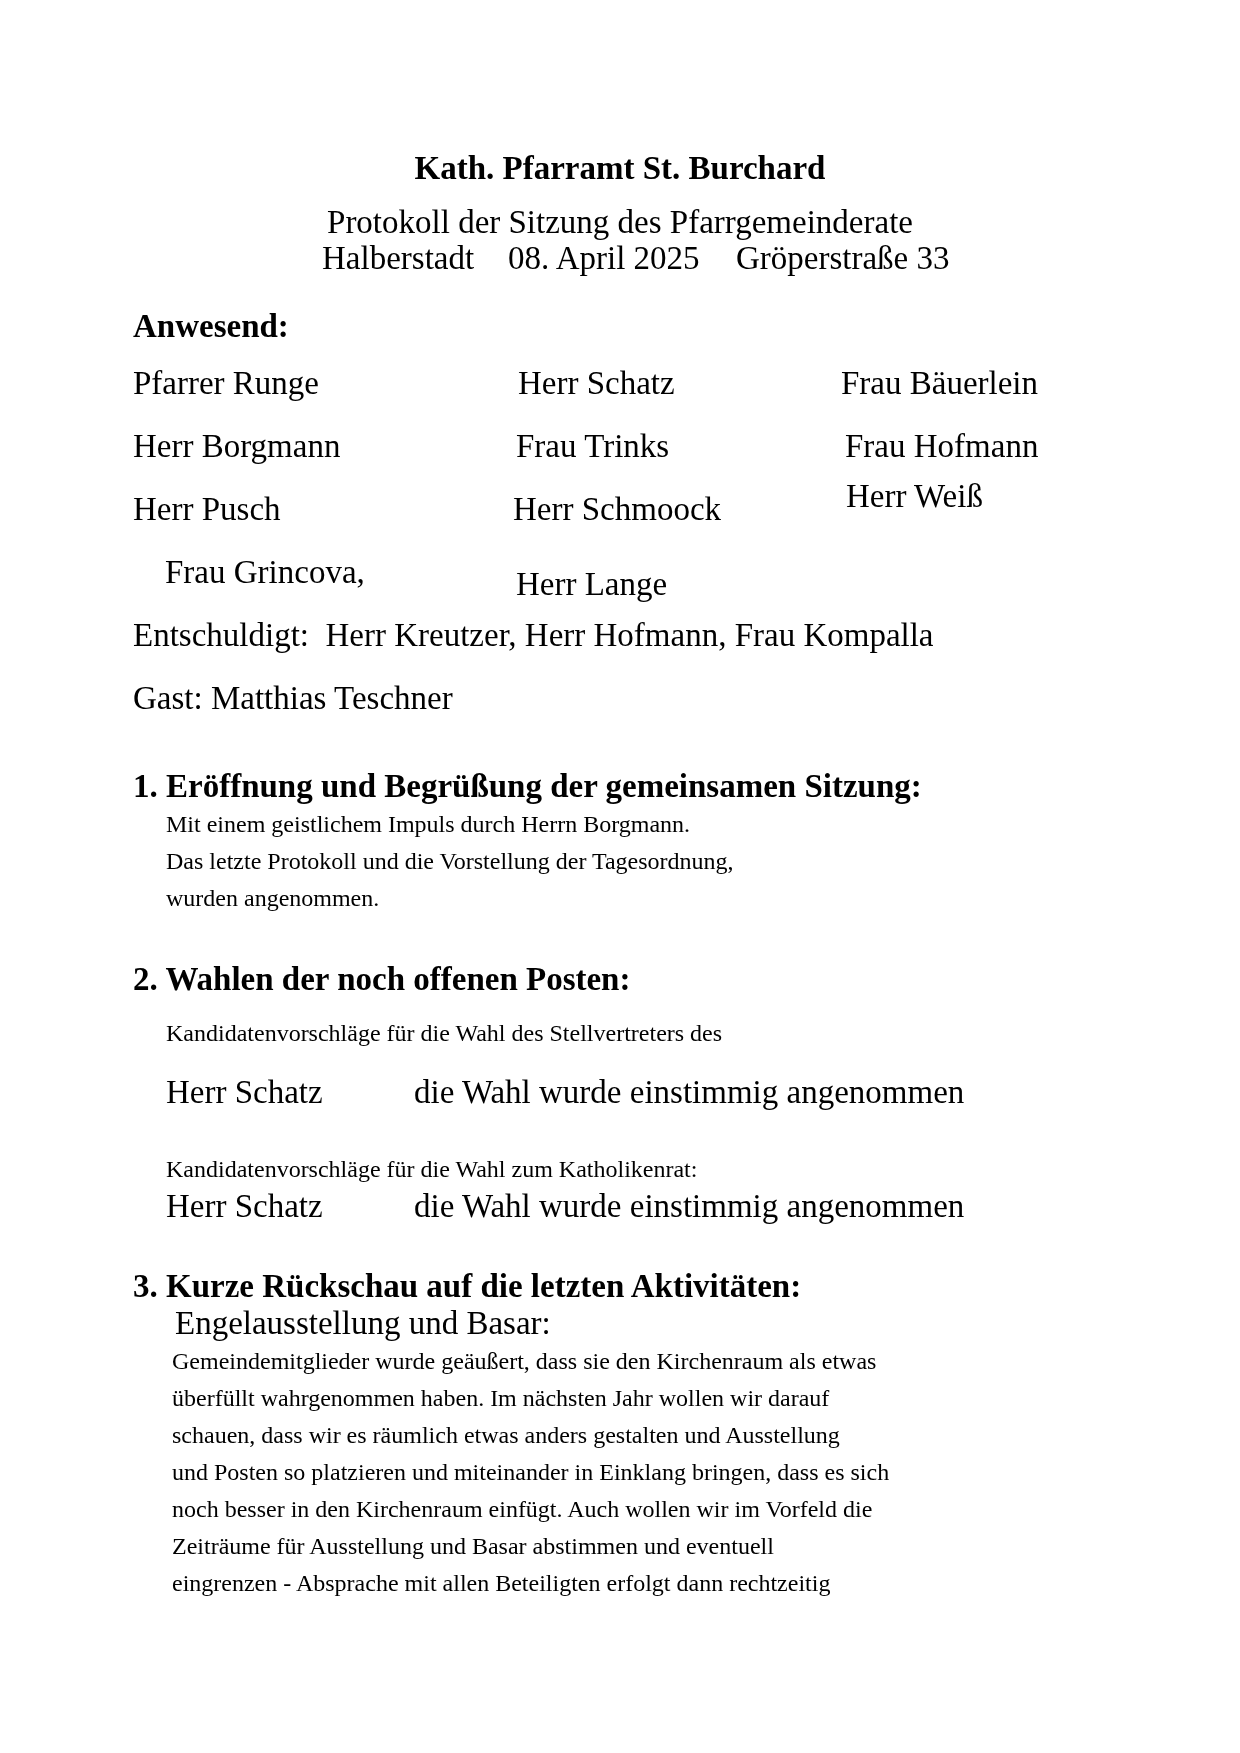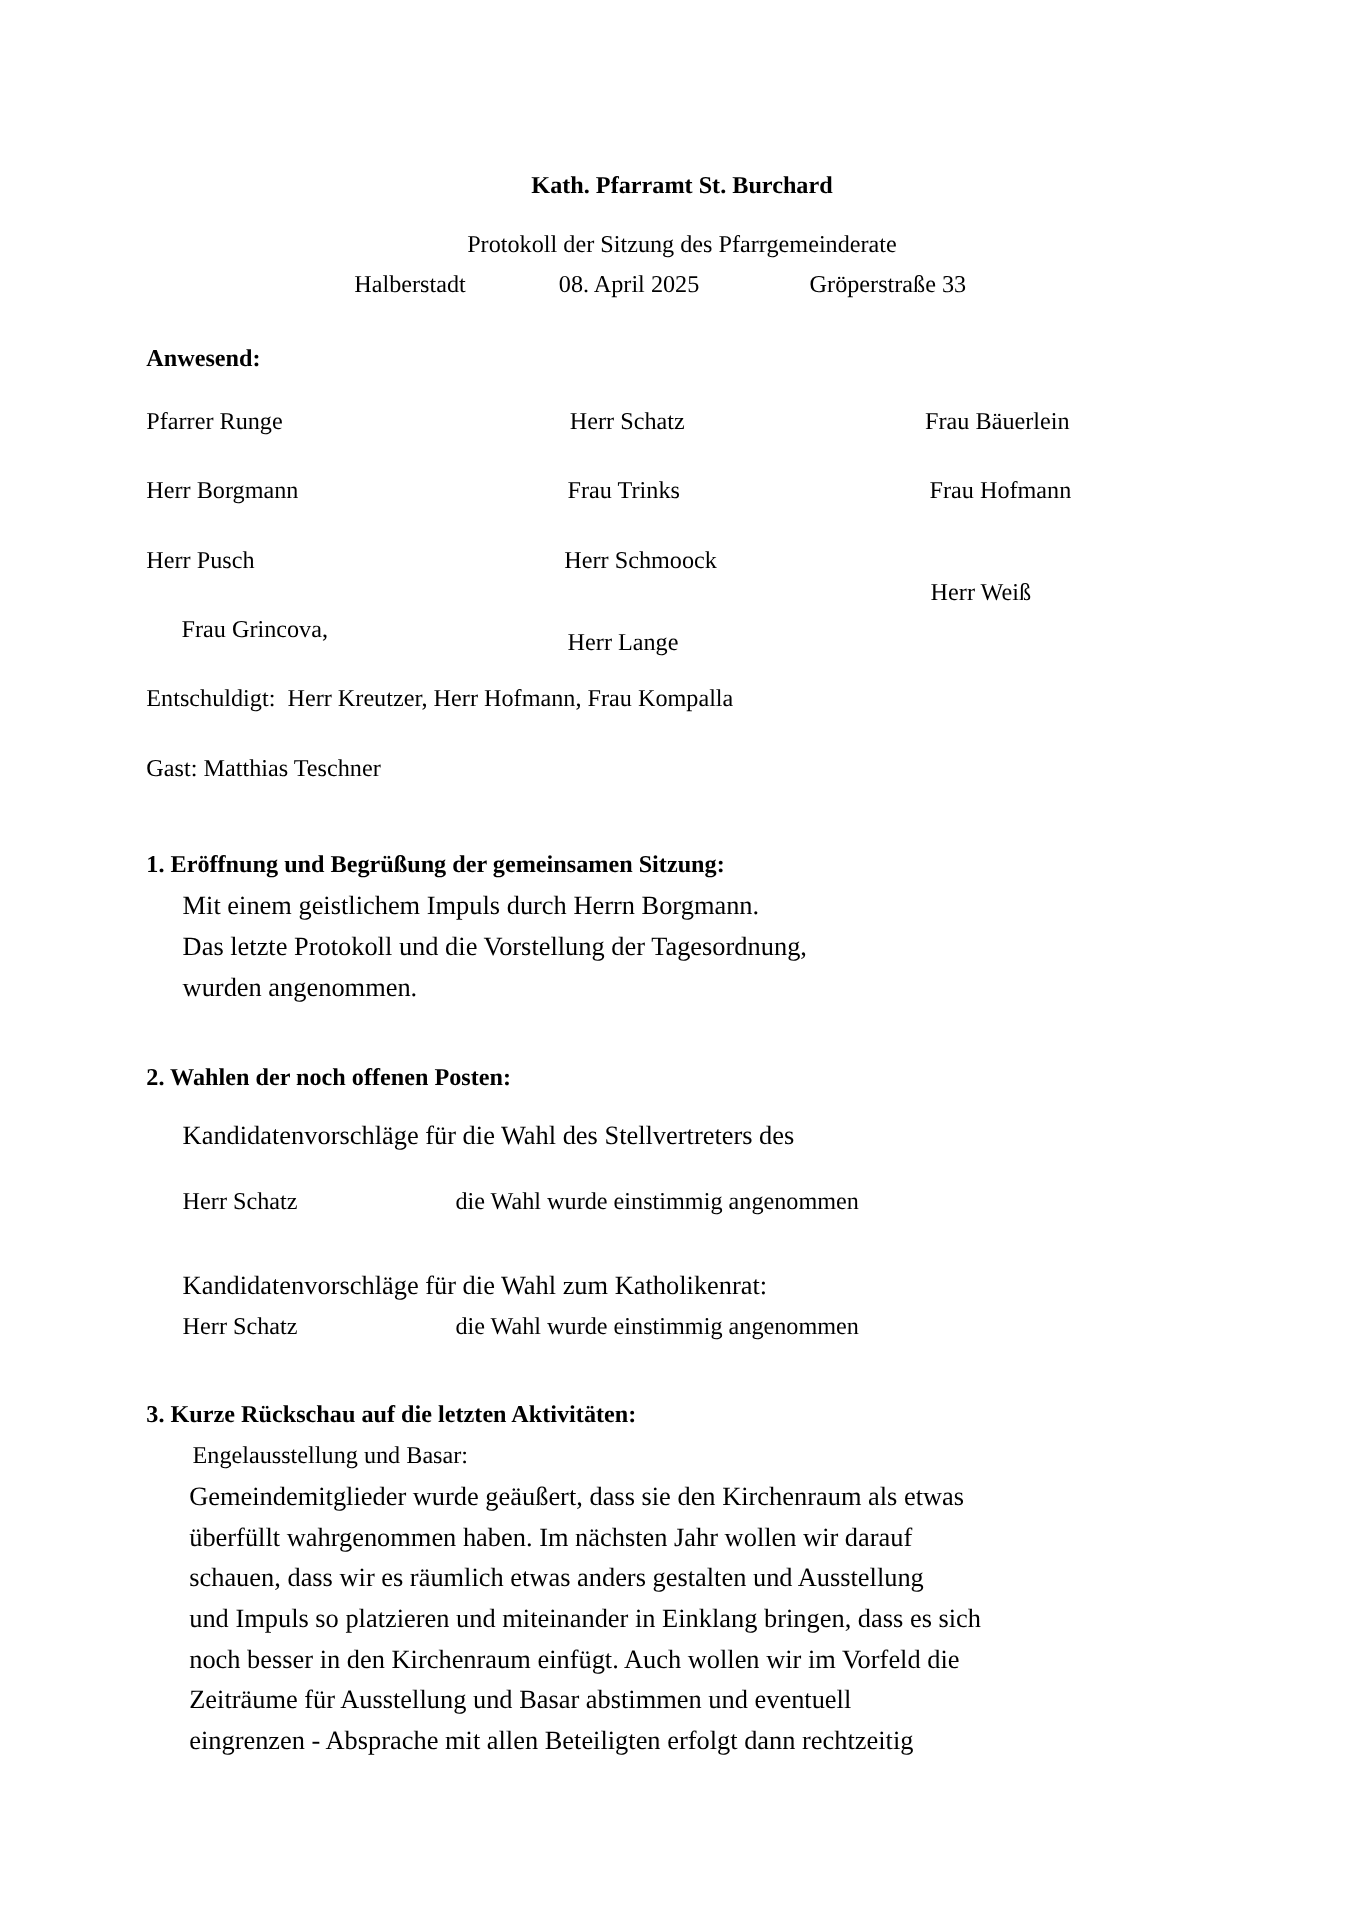--- a/index.html
+++ b/index.html
@@ -2,21 +2,21 @@
 <html><head>
 <meta charset="utf-8">
 <style>
   html, body { margin: 0; padding: 0; background: #ffffff; }
   body {
     width: 1240px; height: 1753px; position: relative; overflow: hidden;
     font-family: "Liberation Serif", "DejaVu Serif", serif;
     color: #000;
   }
   .abs { position: absolute; white-space: nowrap; }
-  .t { font-size: 22px; line-height: 36px; }
+  .t { font-size: 33px; line-height: 36px; }
   .b { font-weight: bold; }
   .center { left: 0; width: 1240px; text-align: center; }
   .para { position: absolute; left: 172px; font-size: 24px; line-height: 37px; }
   .para div { white-space: nowrap; }
 </style>
 </head>
 <body>
 
 <div class="abs center t b" style="top:150px;">Kath. Pfarramt St. Burchard</div>
 <div class="abs center t" style="top:204px;">Protokoll der Sitzung des Pfarrgemeinderate</div>
@@ -29,21 +29,21 @@
 <div class="abs t" style="top:365px; left:133px;">Pfarrer Runge</div>
 <div class="abs t" style="top:365px; left:518px;">Herr Schatz</div>
 <div class="abs t" style="top:365px; left:841px;">Frau Bäuerlein</div>
 
 <div class="abs t" style="top:428px; left:133px;">Herr Borgmann</div>
 <div class="abs t" style="top:428px; left:516px;">Frau Trinks</div>
 <div class="abs t" style="top:428px; left:845px;">Frau Hofmann</div>
 
 <div class="abs t" style="top:491px; left:133px;">Herr Pusch</div>
 <div class="abs t" style="top:491px; left:513px;">Herr Schmoock</div>
-<div class="abs t" style="top:520px; left:846px;font-family:Liberation Serif, serif;">Herr Weiß</div>
+<div class="abs t" style="top:478px; left:846px;font-family:Liberation Serif, serif;">Herr Weiß</div>
 
 <div class="abs t" style="top:554px; left:133px;margin-left:32px;">Frau Grincova,</div>
 <div class="abs t" style="top:566px; left:516px;">Herr Lange</div>
 
 <div class="abs t" style="top:617px; left:133px; white-space:pre;">Entschuldigt:  Herr Kreutzer, Herr Hofmann, Frau Kompalla</div>
 <div class="abs t" style="top:680px; left:133px;">Gast: Matthias Teschner</div>
 
 <div class="abs t b" style="top:768px; left:133px;">1. Eröffnung und Begrüßung der gemeinsamen Sitzung:</div>
 <div class="para" style="top:806px; left:166px;">
   <div>Mit einem geistlichem Impuls durch Herrn Borgmann.</div>
@@ -63,17 +63,17 @@
 </div>
 <div class="abs t" style="top:1188px; left:166px;">Herr Schatz</div>
 <div class="abs t" style="top:1188px; left:414px;">die Wahl wurde einstimmig angenommen</div>
 
 <div class="abs t b" style="top:1268px; left:133px;">3. Kurze Rückschau auf die letzten Aktivitäten:</div>
 <div class="abs t" style="top:1305px; left:175px;">Engelausstellung und Basar:</div>
 <div class="para" style="top:1343px; left:172px;">
   <div>Gemeindemitglieder wurde geäußert, dass sie den Kirchenraum als etwas</div>
   <div>überfüllt wahrgenommen haben. Im nächsten Jahr wollen wir darauf</div>
   <div>schauen, dass wir es räumlich etwas anders gestalten und Ausstellung</div>
-  <div>und Impuls so platzieren und miteinander in Einklang bringen, dass es sich</div>
+  <div>und Posten so platzieren und miteinander in Einklang bringen, dass es sich</div>
   <div>noch besser in den Kirchenraum einfügt. Auch wollen wir im Vorfeld die</div>
   <div>Zeiträume für Ausstellung und Basar abstimmen und eventuell</div>
   <div>eingrenzen - Absprache mit allen Beteiligten erfolgt dann rechtzeitig</div>
 </div>
 
 </body></html>

